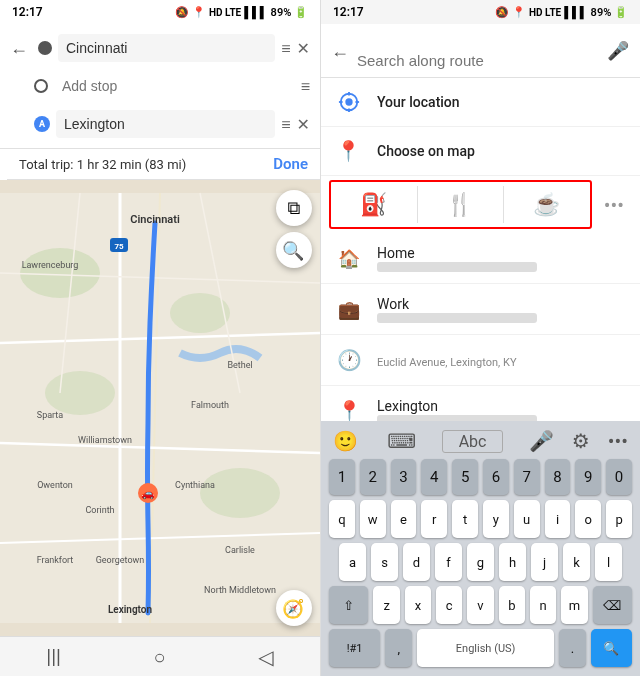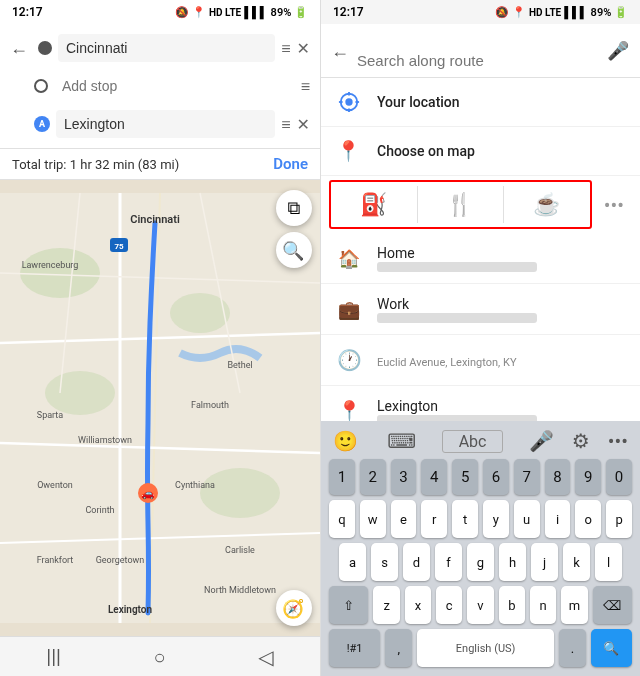--- a/index.html
+++ b/index.html
@@ -108,20 +108,21 @@
     }
 
     .trip-info {
       display: flex;
       justify-content: space-between;
       align-items: center;
       padding: 6px 12px;
       font-size: 13px;
       color: #333;
       border-bottom: 1px solid #e0e0e0;
+      margin-left: 7px;
     }
 
     .trip-info .done-btn {
       color: #4285f4;
       font-weight: 600;
       font-size: 15px;
       cursor: pointer;
     }
 
     .map-area {

